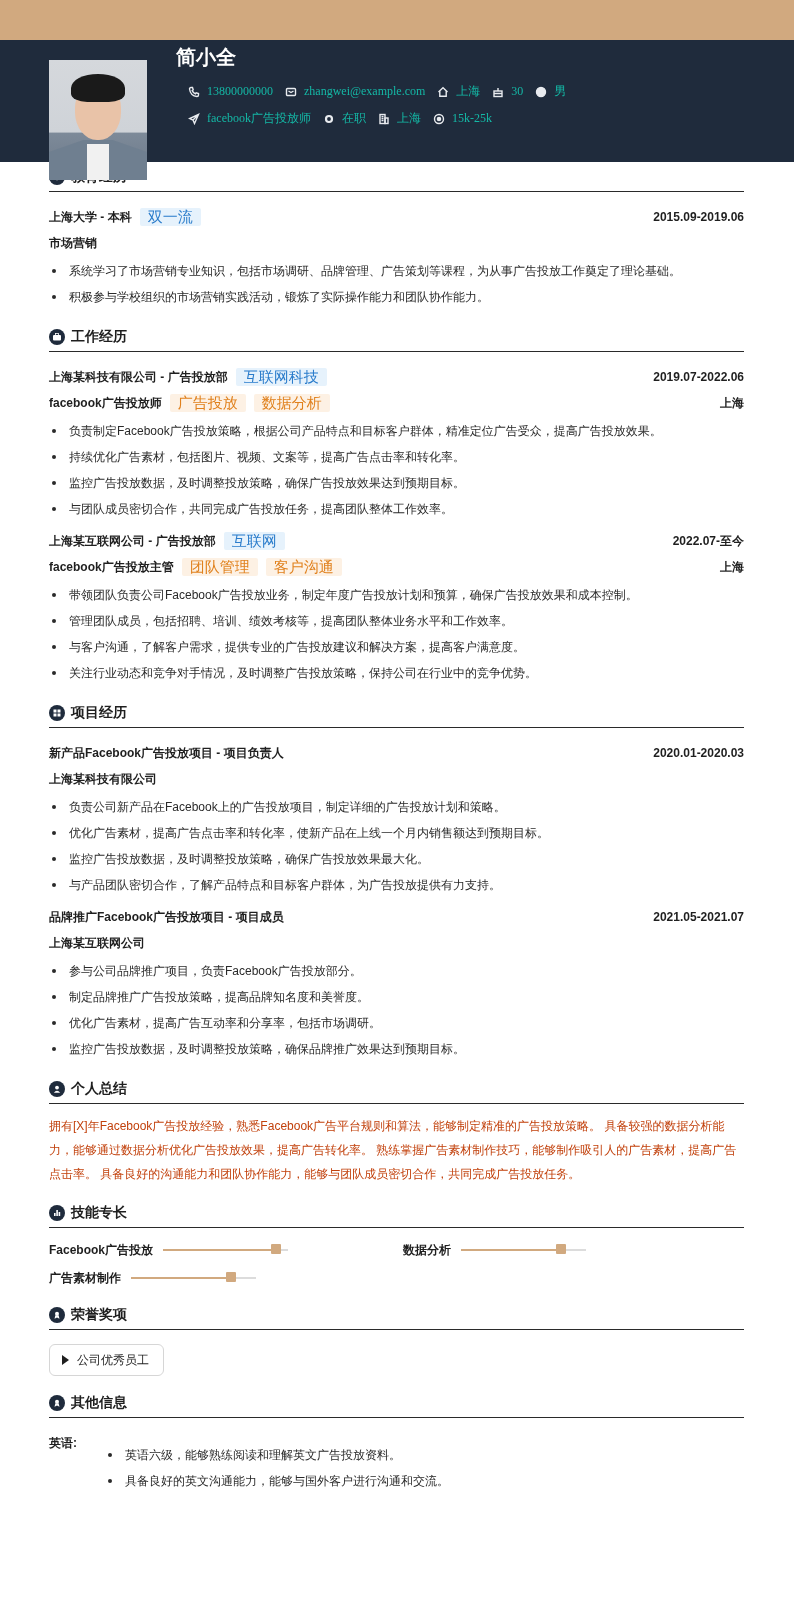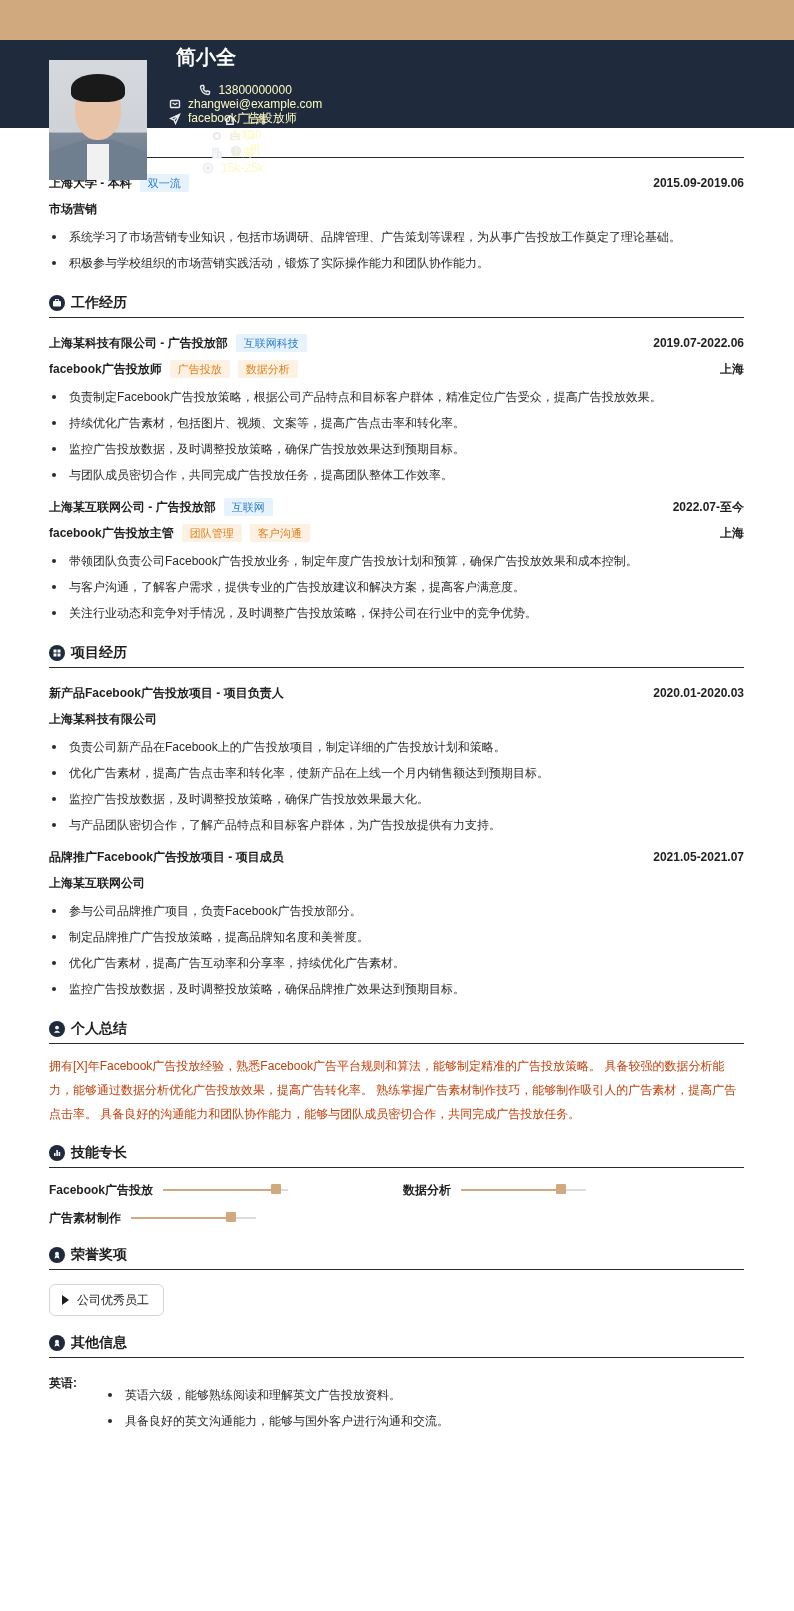--- a/index.html
+++ b/index.html
@@ -1,43 +1,43 @@
 <!DOCTYPE html>
 <html><head>
 <meta charset="utf-8">
 <style>
   * { box-sizing: border-box; margin: 0; padding: 0; }
   html, body { width: 794px; background: #ffffff; }
   body { font-family: "Liberation Sans", "DejaVu Sans", sans-serif; color: #1f1f1f; font-size: 12px; }
   .page { width: 794px; min-height: 1611px; position: relative; background: #fff; }
   .top-band { height: 40px; background: #d1a97f; }
-  .header { height: 88px; background: #1f2b3c; position: relative; }
+  .header { height: 122px; background: #1f2b3c; position: relative; font-family: Liberation Serif, serif; }
   .avatar { position: absolute; left: 49px; top: 20px; width: 98px; height: 120px; background: linear-gradient(180deg,#d5d8dc 0%,#cfd3d8 60%,#7d8a99 61%,#6b7888 100%); overflow: hidden; }
   .avatar .face { position: absolute; left: 26px; top: 22px; width: 46px; height: 58px; border-radius: 45% 45% 48% 48%; background: #e9c3a8; }
   .avatar .hair { position: absolute; left: 22px; top: 14px; width: 54px; height: 28px; border-radius: 50% 50% 30% 30%; background: #1a1a1a; }
   .avatar .shirt { position: absolute; left: 0; bottom: 0; width: 98px; height: 40px; background: #6f7f90; clip-path: polygon(0 30%,35% 0,65% 0,100% 30%,100% 100%,0 100%); }
   .avatar .tee { position: absolute; left: 38px; bottom: 0; width: 22px; height: 36px; background: #f1f1f1; }
   .name { position: absolute; left: 176px; top: 4px; font-size: 20px; font-weight: bold; color: #fff; }
-  .info-row { position: absolute; left: 169px; display: flex; align-items: center; color: #fef9c3; font-size: 12px; flex-direction: column; }
+  .info-row { position: absolute; left: 188px; display: flex; align-items: center; color: #14b8a6; font-size: 12px; }
   .info-row.r1 { top: 43px; }
   .info-row.r2 { top: 70px; }
   .info-item { display: flex; align-items: center; margin-right: 12px; }
   .info-item .ic { width: 12px; height: 12px; margin-right: 7px; display: inline-flex; align-items: center; justify-content: center; }
   .info-item .ic svg { width: 12px; height: 12px; stroke: #e8ebef; fill: none; stroke-width: 1.4; }
 
   .content { padding: 4px 50px 0 49px; }
   .section { margin-bottom: 16px; }
   .sec-title { display: flex; align-items: center; height: 26px; border-bottom: 1.5px solid #2a2a2a; padding-bottom: 4px; margin-bottom: 12px; }
   .sec-title .sec-ic { width: 16px; height: 16px; border-radius: 50%; background: #1f2b3c; margin-right: 6px; display: inline-flex; align-items: center; justify-content: center; }
   .sec-title .sec-ic svg { width: 10px; height: 10px; fill: #fff; }
   .sec-title .sec-name { font-size: 14px; font-weight: bold; color: #1f1f1f; }
   .row { display: flex; justify-content: space-between; align-items: center; height: 26px; }
   .row .left { display: flex; align-items: center; }
   .bold { font-weight: bold; font-size: 12px; }
-  .tag { display: inline-block; padding: 1px 8px; margin-left: 8px; font-size: 11px; border-radius: 2px; line-height: 16px; }
+  .tag { display: inline-block; padding: 1px 8px; margin-left: 8px; font-size: 15px; border-radius: 2px; line-height: 16px; }
   .tag.blue { background: #e6f2fc; color: #2a7ccb; }
   .tag.orange { background: #fdf1e4; color: #e0811d; }
   .date { font-weight: bold; font-size: 12px; }
   ul.bullets { list-style: none; margin-top: 2px; margin-bottom: 6px; }
   ul.bullets li { position: relative; padding-left: 20px; line-height: 26px; font-size: 12px; color: #2a2a2a; }
   ul.bullets li::before { content: ""; position: absolute; left: 3px; top: 11px; width: 4px; height: 4px; border-radius: 50%; background: #2a2a2a; }
   .summary { font-size: 12px; line-height: 24px; color: #c2410c; margin-top: -2px; }
   .skills { display: grid; grid-template-columns: 354px 340px; row-gap: 8px; }
   .skill { display: flex; align-items: center; height: 20px; }
   .skill .sk-name { font-size: 12px; font-weight: bold; margin-right: 10px; white-space: nowrap; }
@@ -221,20 +221,21 @@
         <div class="row">
           <div class="left">
             <span class="bold">facebook广告投放主管</span>
             <span class="tag orange">团队管理</span>
             <span class="tag orange">客户沟通</span>
           </div>
           <span class="date">上海</span>
         </div>
         <ul class="bullets">
           <li>带领团队负责公司Facebook广告投放业务，制定年度广告投放计划和预算，确保广告投放效果和成本控制。</li>
+          <li>管理团队成员，包括招聘、培训、绩效考核等，提高团队整体业务水平和工作效率。</li>
           <li>与客户沟通，了解客户需求，提供专业的广告投放建议和解决方案，提高客户满意度。</li>
           <li>关注行业动态和竞争对手情况，及时调整广告投放策略，保持公司在行业中的竞争优势。</li>
         </ul>
       </div>
     </div>
 
     <div class="section">
       <div class="sec-title">
         <span class="sec-ic">
             <svg viewBox="0 0 10 10">
@@ -267,21 +268,21 @@
         <div class="row">
           <span class="bold">品牌推广Facebook广告投放项目 - 项目成员</span>
           <span class="date">2021.05-2021.07</span>
         </div>
         <div class="row">
           <span class="bold">上海某互联网公司</span>
         </div>
         <ul class="bullets">
           <li>参与公司品牌推广项目，负责Facebook广告投放部分。</li>
           <li>制定品牌推广广告投放策略，提高品牌知名度和美誉度。</li>
-          <li>优化广告素材，提高广告互动率和分享率，持续优化广告素材。</li>
+          <li>优化广告素材，提高广告互动率和分享率，包括市场调研。</li>
           <li>监控广告投放数据，及时调整投放策略，确保品牌推广效果达到预期目标。</li>
         </ul>
       </div>
     </div>
 
     <div class="section">
       <div class="sec-title">
         <span class="sec-ic">
             <svg viewBox="0 0 10 10">
               <circle cx="5" cy="3.6" r="1.9"></circle>

